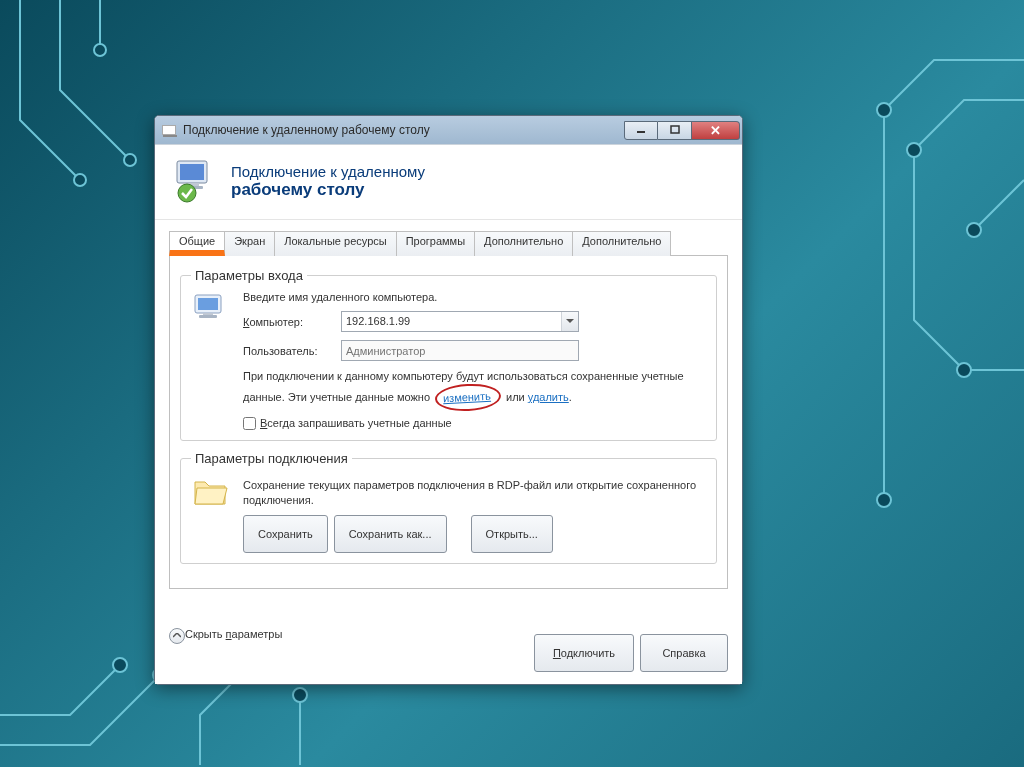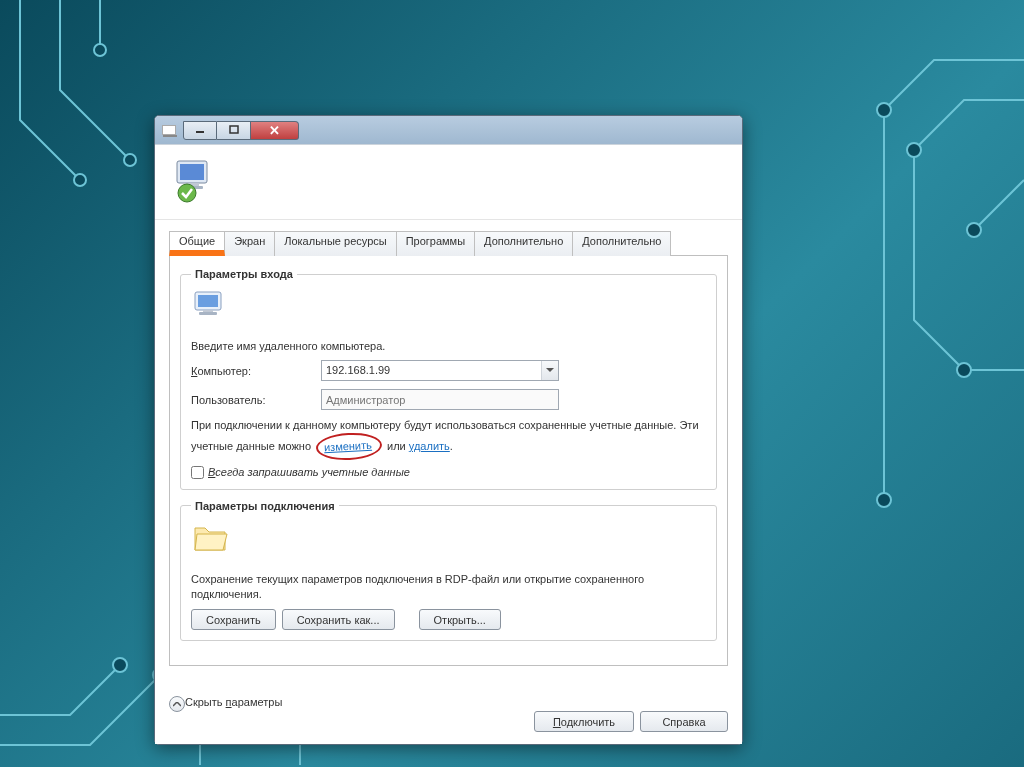--- a/index.html
+++ b/index.html
@@ -113,34 +113,32 @@
     padding: 12px 10px 14px 10px;
   }
 
   fieldset.group {
     border: 1px solid #cfcfcf;
     border-radius: 3px;
     margin-bottom: 10px;
     padding: 8px 10px 10px 10px;
   }
   fieldset.group legend {
-    font-size: 11px;
+    font-size: 13px;
     color: #333;
     padding: 0 4px;
-    font-weight: bold;
   }
   .group-body {
     display: flex;
     gap: 10px;
-    flex-direction: column;
   }
   .group-icon { width: 42px; flex-shrink: 0; }
   .group-main { flex: 1; }
   .instr { color: #333; margin-bottom: 8px; }
-  .row { display: flex; align-items: center; margin-bottom: 8px; gap: 32px; }
+  .row { display: flex; align-items: center; margin-bottom: 8px; }
   .row-label { width: 98px; color: #333; }
   .combo {
     position: relative;
     width: 238px;
   }
   .combo input {
     width: 100%;
     height: 21px;
     border: 1px solid #a0a8b2;
     padding: 0 20px 1px 4px;
@@ -167,24 +165,24 @@
   .circled {
     border: 2px solid #c02020;
     border-radius: 50%;
     padding: 4px 8px 4px 6px;
     display: inline-block;
     transform: rotate(-3deg);
     margin: 0 2px;
   }
   .checkbox-row { display: flex; align-items: center; gap: 4px; margin-top: 6px; }
   .checkbox-row input[type=checkbox] { width: 13px; height: 13px; }
-  .checkbox-row label { color: #333; font-size: 11px; font-style: italic; }
+  .checkbox-row label { color: #333; font-size: 11px; }
 
   .btn {
-    height: 21px;
+    height: 38px;
     border: 1px solid #8a939e;
     background: linear-gradient(#f8fafc,#e5e9ee);
     border-radius: 3px;
     font-size: 11px;
     color: #333;
     padding: 0 14px;
     cursor: pointer;
   }
   .btn-row { display: flex; gap: 6px; margin-top: 8px; }
 
@@ -254,20 +252,21 @@
   <circle class="node" cx="300" cy="60" r="7"></circle>
 </svg>
 </div>
 
 <div class="window">
 
   <div class="titlebar">
     <span class="titlebar-icon">
       <span class="rdp-mini"></span>
     </span>
+    <span class="titlebar-title">Подключение к удаленному рабочему столу</span>
     <div class="window-controls">
       <div class="wbtn min">
         <svg width="10" height="10">
             <line x1="1" y1="7" x2="9" y2="7" stroke="#333" stroke-width="2"></line>
           </svg>
       </div>
       <div class="wbtn max">
         <svg width="10" height="10">
             <rect x="1" y="1" width="8" height="7" fill="none" stroke="#333" stroke-width="1.5"></rect>
           </svg>
@@ -281,20 +280,24 @@
     <div class="banner">
       <div class="banner-icon">
         <svg width="48" height="48" viewBox="0 0 48 48">
           <rect x="6" y="4" width="30" height="22" rx="2" fill="#dfe8f4" stroke="#7a8aa0"></rect>
           <rect x="9" y="7" width="24" height="16" fill="#5a8ad6"></rect>
           <rect x="14" y="26" width="14" height="3" fill="#c0c8d4"></rect>
           <rect x="10" y="29" width="22" height="3" rx="1" fill="#a8b4c4"></rect>
           <circle cx="16" cy="36" r="9" fill="#6bb84a" stroke="#3a7a2a"></circle>
           <path d="M11,36 L15,40 L21,32" stroke="#fff" stroke-width="2.5" fill="none"></path>
         </svg>
+      </div>
+      <div class="banner-text">
+        <div class="line1">Подключение к удаленному</div>
+        <div class="line2">рабочему столу</div>
       </div>
     </div>
 
     <div class="tabs-wrap">
       <div class="tabs">
         <div class="tab active">Общие</div>
         <div class="tab">Экран</div>
         <div class="tab">Локальные ресурсы</div>
         <div class="tab">Программы</div>
         <div class="tab">Дополнительно</div>

